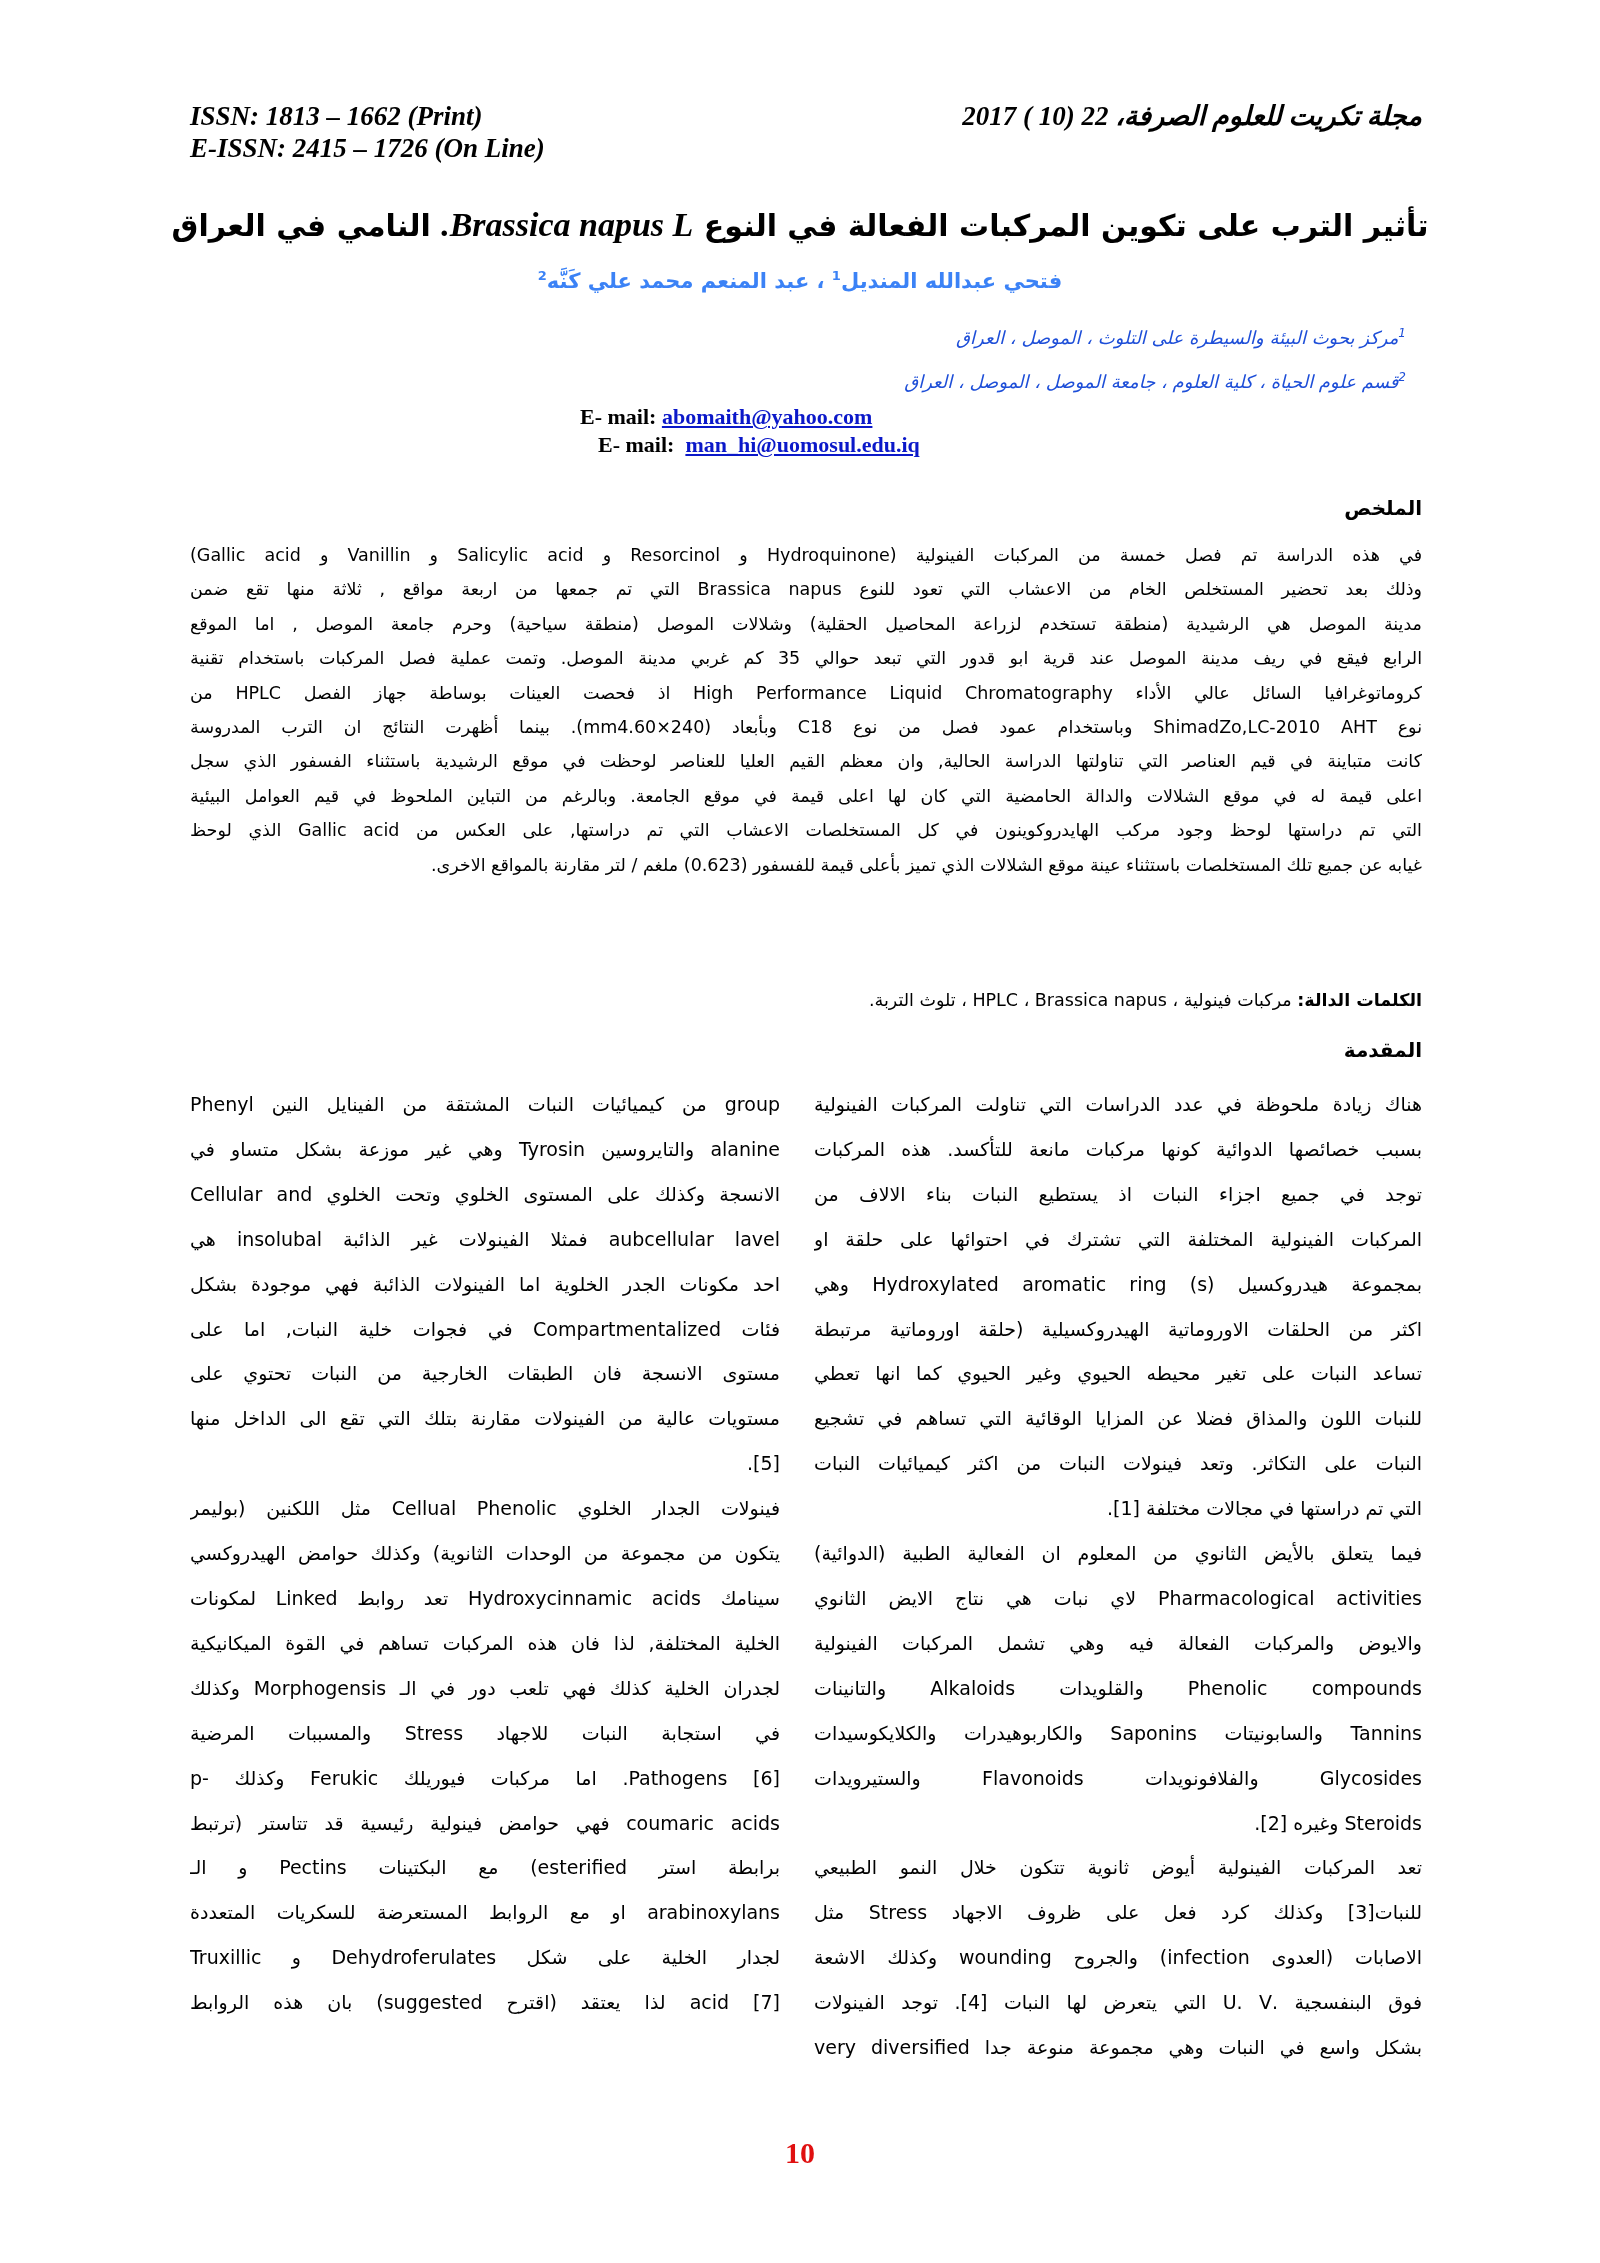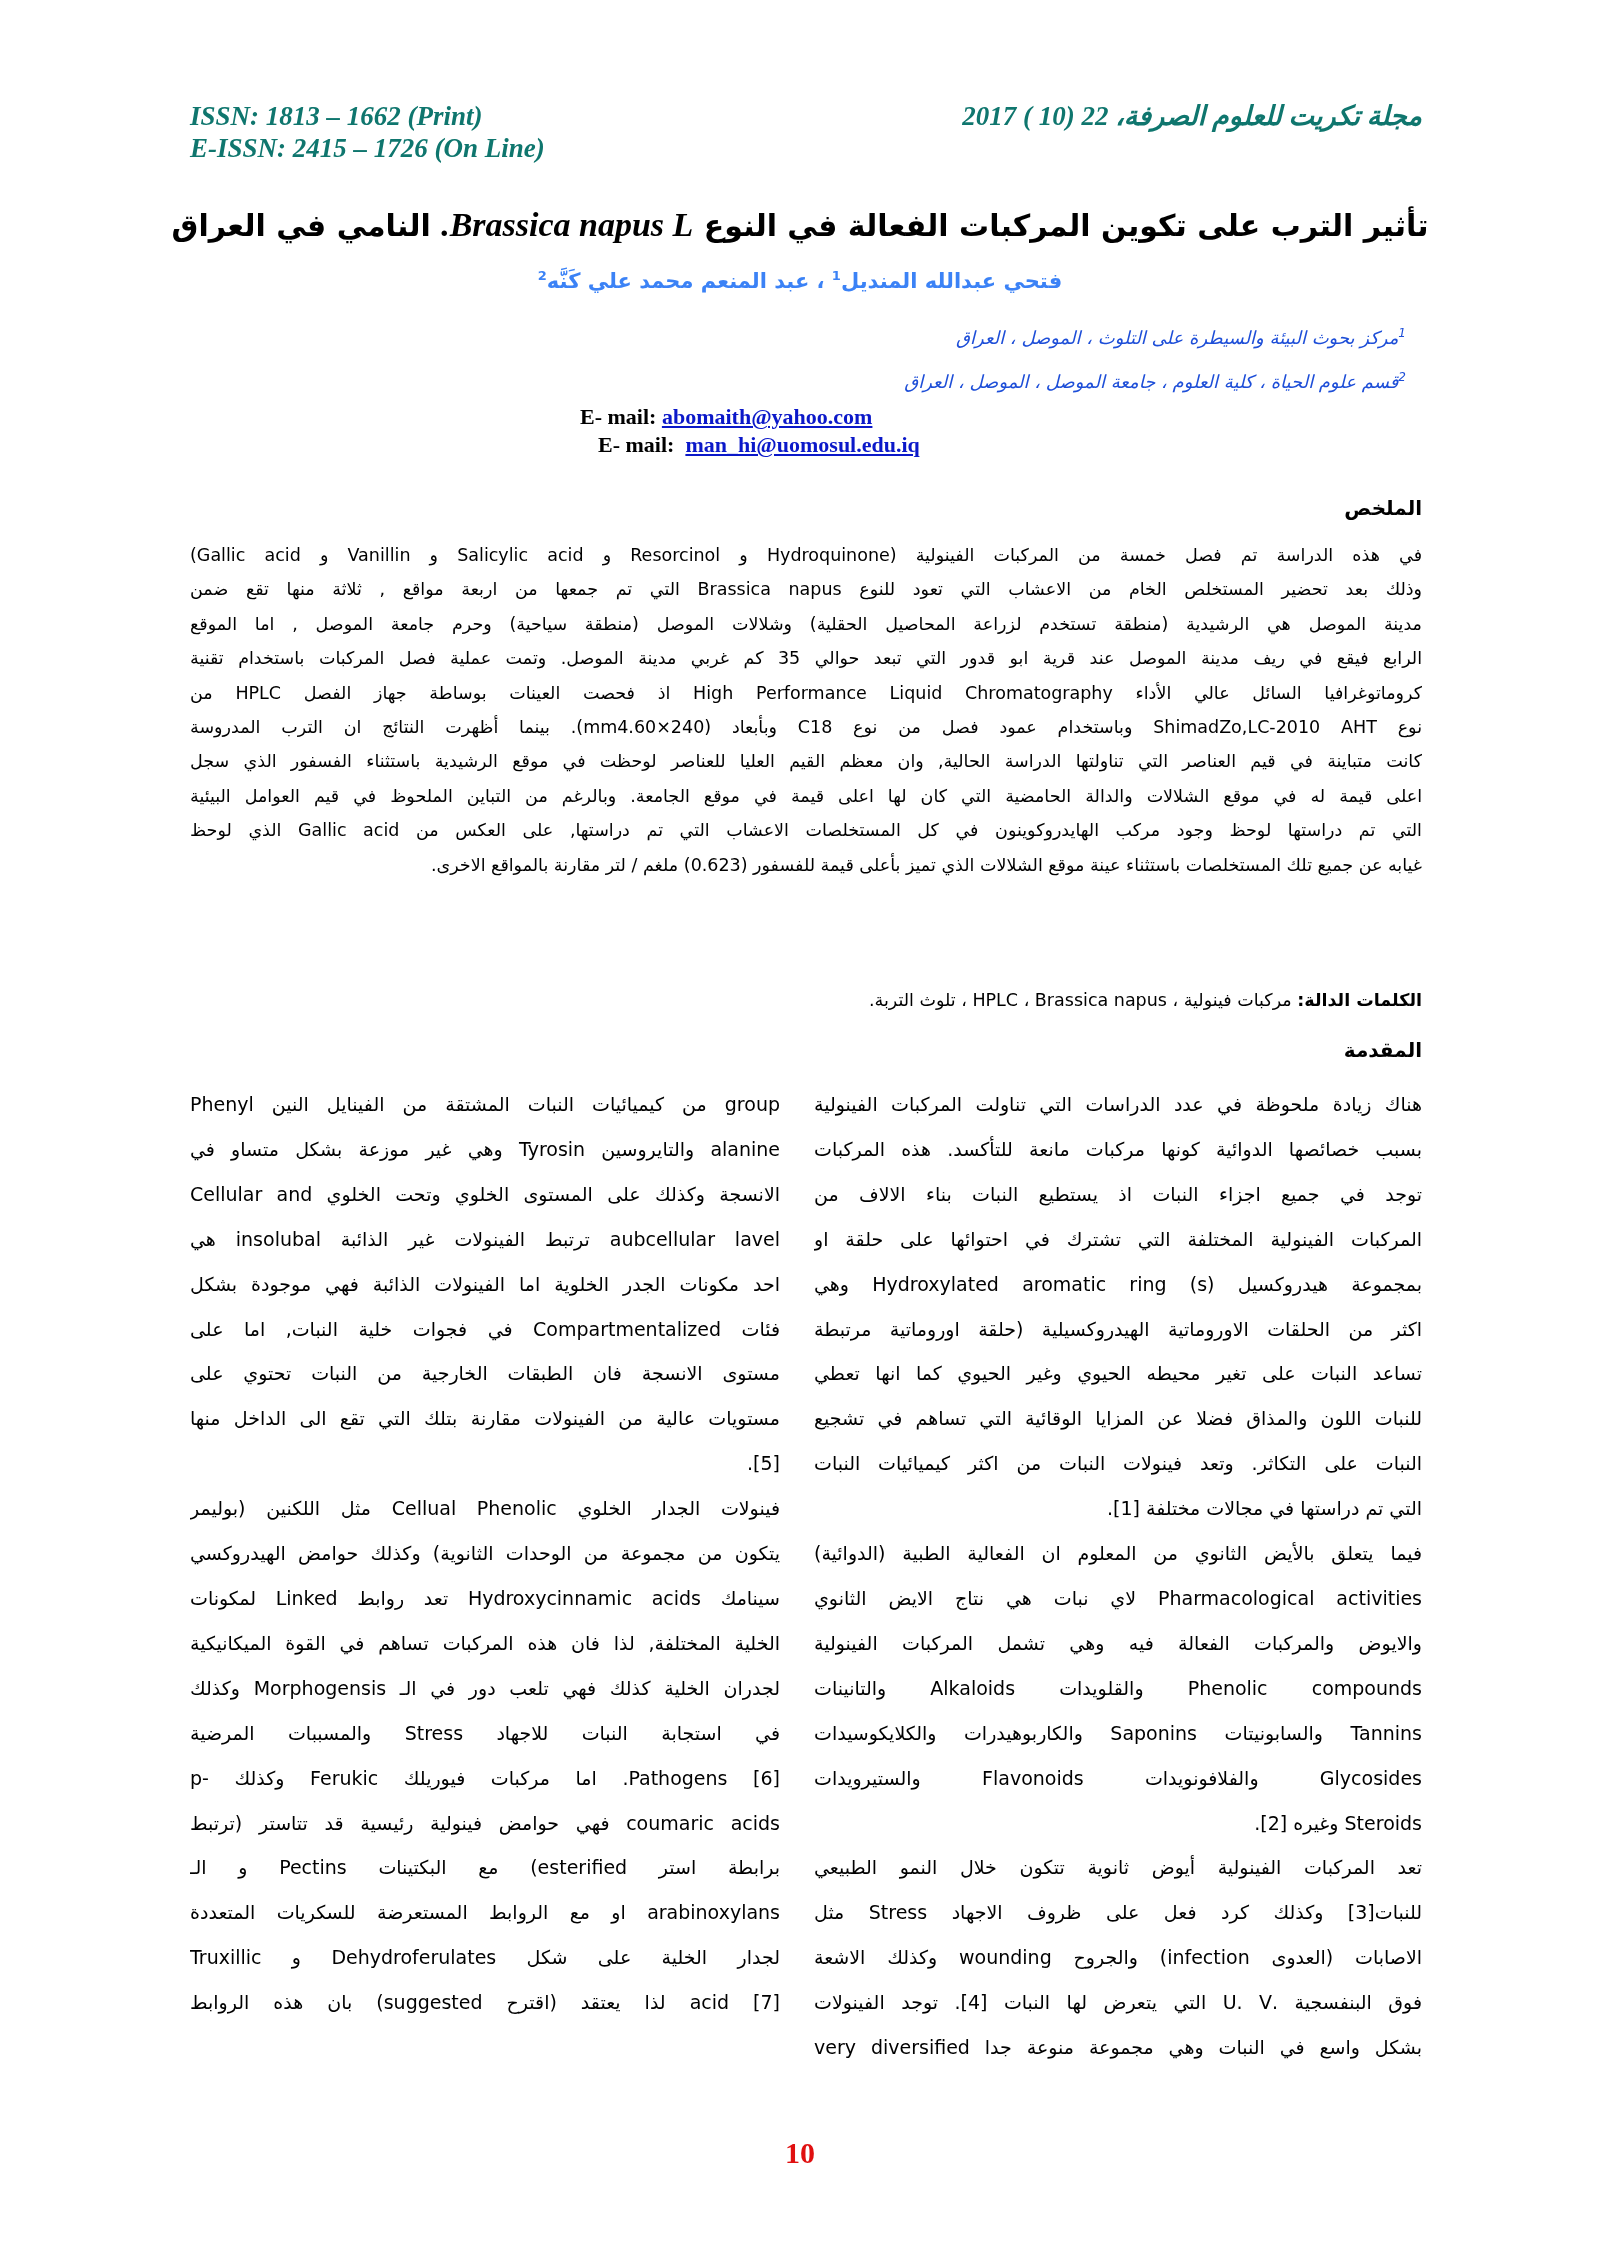--- a/index.html
+++ b/index.html
@@ -1,20 +1,20 @@
 <!DOCTYPE html>
 <html><head>
 <meta charset="utf-8">
 <style>
   html, body { margin: 0; padding: 0; background: #ffffff; }
   body { width: 1600px; height: 2263px; position: relative; overflow: hidden;
          font-family: "Liberation Serif", "DejaVu Serif", serif; color: #000; }
 
   .hdr { position: absolute; font-family: "Liberation Serif", serif; font-style: italic;
-         font-weight: bold; color: #0f766e; font-size: 27px; line-height: 32px; }
+         font-weight: bold; color: #000000; font-size: 27px; line-height: 32px; }
   .hdr-left { left: 190px; top: 100px; }
   .hdr-right { right: 178px; top: 100px; direction: rtl; text-align: right; }
 
   .title { position: absolute; left: 150px; right: 150px; top: 205px; text-align: center;
            direction: rtl; font-family: "DejaVu Sans", sans-serif; font-weight: bold;
            font-size: 30px; line-height: 40px; }
   .title i { font-family: "Liberation Serif", serif; font-weight: bold; font-size: 34px; }
 
   .authors { position: absolute; left: 150px; right: 150px; top: 258px; text-align: center;
              direction: rtl; color: #3b82f6; font-family: "DejaVu Sans", sans-serif;
@@ -137,21 +137,21 @@
   <span class="ln">للنبات[3] وكذلك كرد فعل على ظروف الاجهاد Stress مثل</span>
   <span class="ln">الاصابات (العدوى infection) والجروح wounding وكذلك الاشعة</span>
   <span class="ln">فوق البنفسجية .U. V التي يتعرض لها النبات [4]. توجد الفينولات</span>
   <span class="ln">بشكل واسع في النبات وهي مجموعة منوعة جدا very diversified</span>
 </div>
 
 <div class="col col-left">
   <span class="ln">group من كيميائيات النبات المشتقة من الفينايل النين Phenyl</span>
   <span class="ln">alanine والتايروسين Tyrosin وهي غير موزعة بشكل متساو في</span>
   <span class="ln">الانسجة وكذلك على المستوى الخلوي وتحت الخلوي Cellular and</span>
-  <span class="ln">aubcellular lavel ترتبط الفينولات غير الذائبة insolubal هي</span>
+  <span class="ln">aubcellular lavel فمثلا الفينولات غير الذائبة insolubal هي</span>
   <span class="ln">احد مكونات الجدر الخلوية اما الفينولات الذائبة فهي موجودة بشكل</span>
   <span class="ln">فئات Compartmentalized في فجوات خلية النبات, اما على</span>
   <span class="ln">مستوى الانسجة فان الطبقات الخارجية من النبات تحتوي على</span>
   <span class="ln">مستويات عالية من الفينولات مقارنة بتلك التي تقع الى الداخل منها</span>
   <span class="ln last">[5].</span>
   <span class="ln">فينولات الجدار الخلوي Cellual Phenolic مثل اللكنين (بوليمر</span>
   <span class="ln">يتكون من مجموعة من الوحدات الثانوية) وكذلك حوامض الهيدروكسي</span>
   <span class="ln">سينامك Hydroxycinnamic acids تعد روابط Linked لمكونات</span>
   <span class="ln">الخلية المختلفة, لذا فان هذه المركبات تساهم في القوة الميكانيكية</span>
   <span class="ln">لجدران الخلية كذلك فهي تلعب دور في الـ Morphogensis وكذلك</span>

